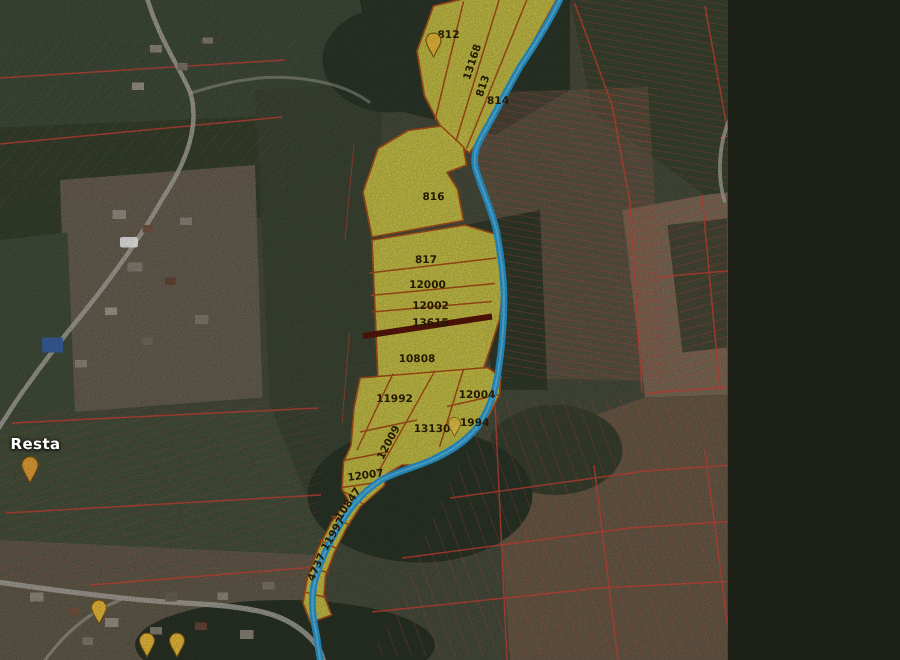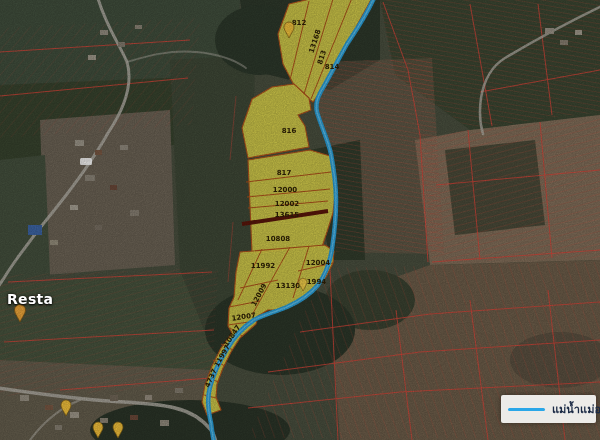--- a/index.html
+++ b/index.html
@@ -1,29 +1,29 @@
 <!DOCTYPE html>
 <html><head>
 <meta charset="utf-8">
 <style>
   html,body{margin:0;padding:0;background:#1d2118;}
-  .stage{position:relative;width:600px;height:440px;overflow:hidden;font-family:"DejaVu Sans",sans-serif;}
+  .stage{position:relative;width:485px;height:440px;overflow:hidden;font-family:"DejaVu Sans",sans-serif;}
   .stage svg{position:absolute;left:0;top:0;}
   .plabel{font-family:"DejaVu Sans",sans-serif;font-size:7px;font-weight:bold;fill:#2f2106;text-anchor:middle;}
   .ypar{fill:#DDD44C;fill-opacity:.93;stroke:#B4541C;stroke-width:1.1;stroke-linejoin:round;}
   .ydiv{stroke:#B4541C;stroke-width:1;fill:none;}
   .red{stroke:#E0473B;stroke-width:1;fill:none;opacity:.8;}
   .redthin{stroke:#E0473B;stroke-width:.7;fill:none;opacity:.6;}
   .road{stroke:#B5B2A8;fill:none;stroke-linecap:round;}
   .legend{position:absolute;left:501px;top:395px;width:95px;height:28px;background:rgba(247,247,245,.93);
           border-radius:2px;display:flex;align-items:center;gap:7px;padding:0 7px;box-sizing:border-box;
           box-shadow:0 0 5px rgba(0,0,0,.4);}
   .legend .swatch{width:37px;height:3px;background:#2AA7E8;border-radius:2px;flex:none;}
   .legend .lbl{font-size:11px;font-weight:bold;color:#1B2A45;white-space:nowrap;line-height:1;}
-  .place{position:absolute;left:7px;top:291px;color:#fff;font-size:14px;font-weight:bold;letter-spacing:.3px;
+  .place{position:absolute;left:7px;top:291px;color:#fff;font-size:10px;font-weight:bold;letter-spacing:.3px;
          text-shadow:0 1px 2px rgba(0,0,0,.95),0 0 3px rgba(0,0,0,.8);}
 </style>
 </head>
 <body>
 
 <div class="stage">
 <svg width="600" height="440" viewBox="0 0 600 440">
   <defs>
     <pattern id="h75" width="6" height="6" patternUnits="userSpaceOnUse" patternTransform="rotate(75)">
       <line x1="0" y1="0" x2="0" y2="6" stroke="#D84A3A" stroke-width="0.8"></line>

